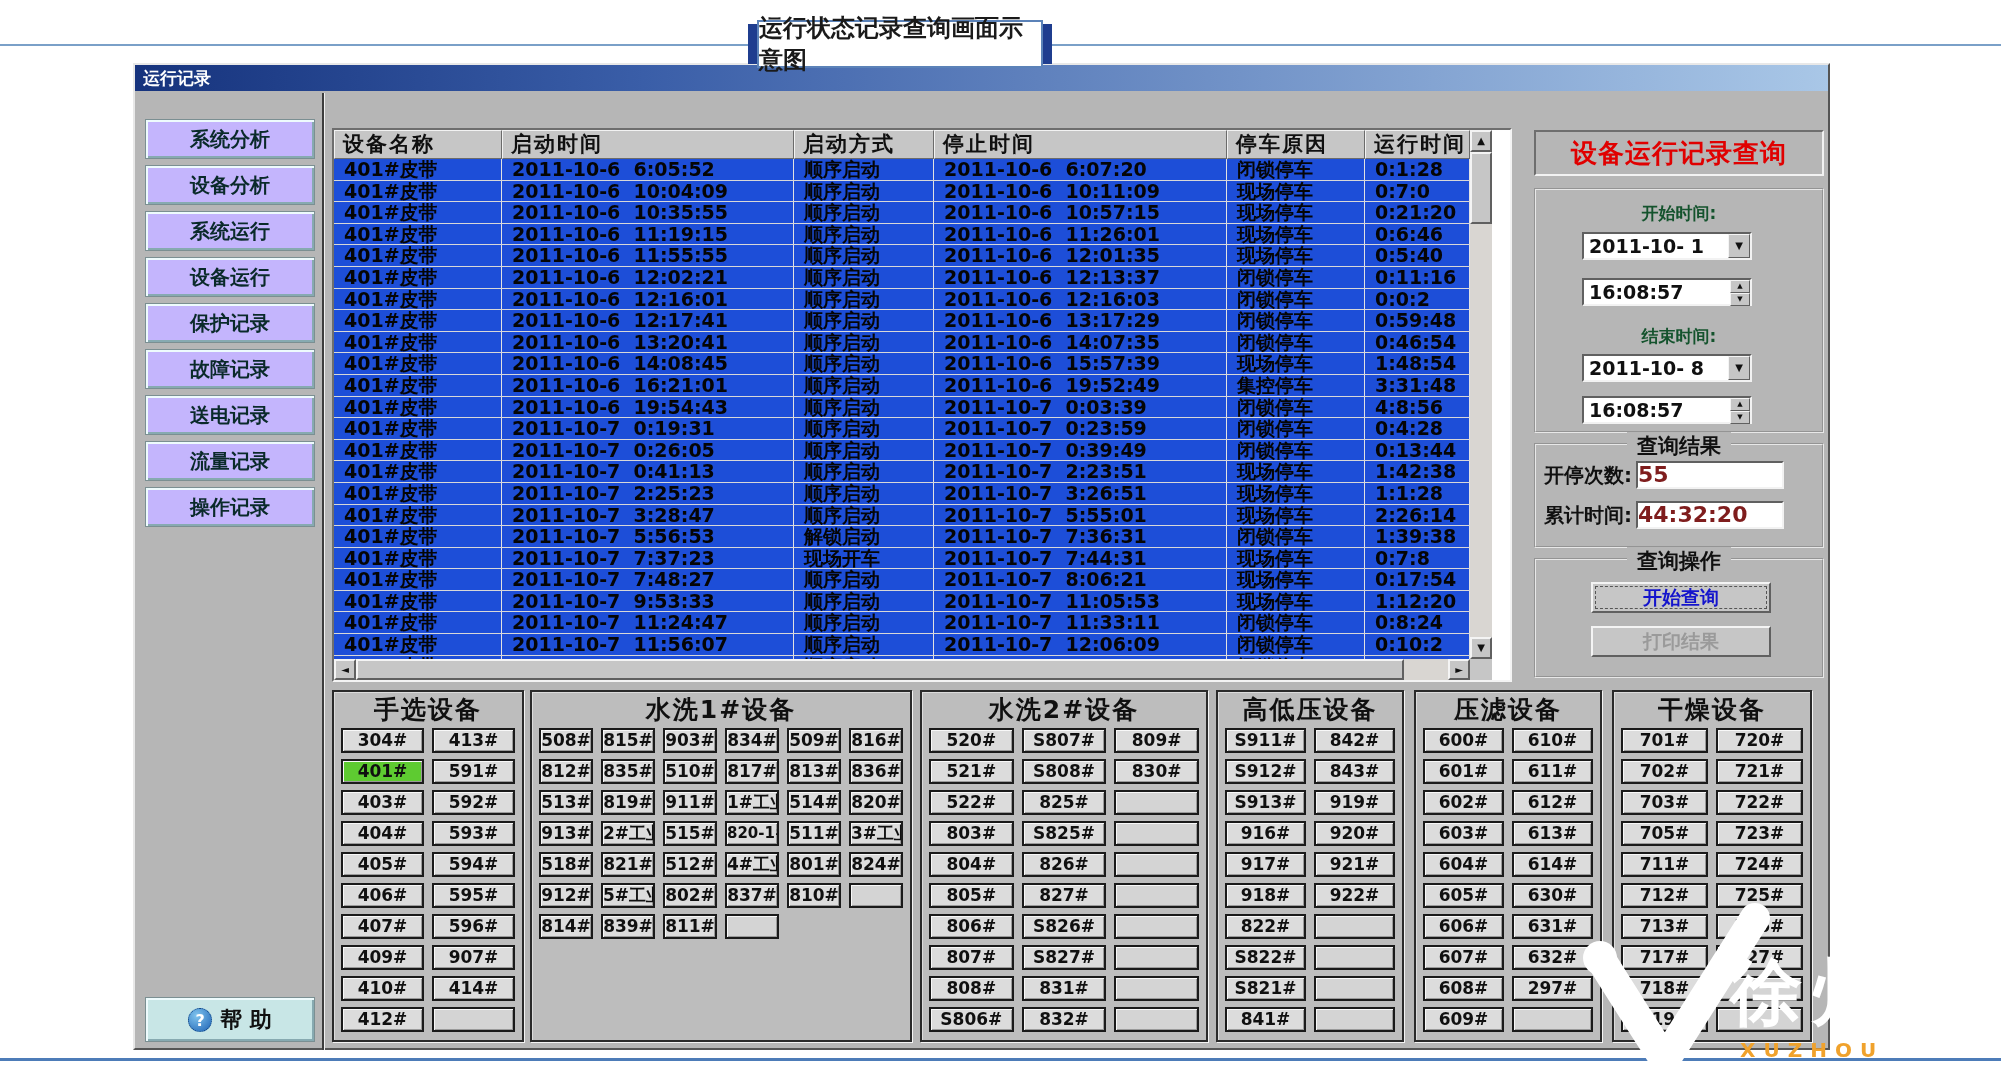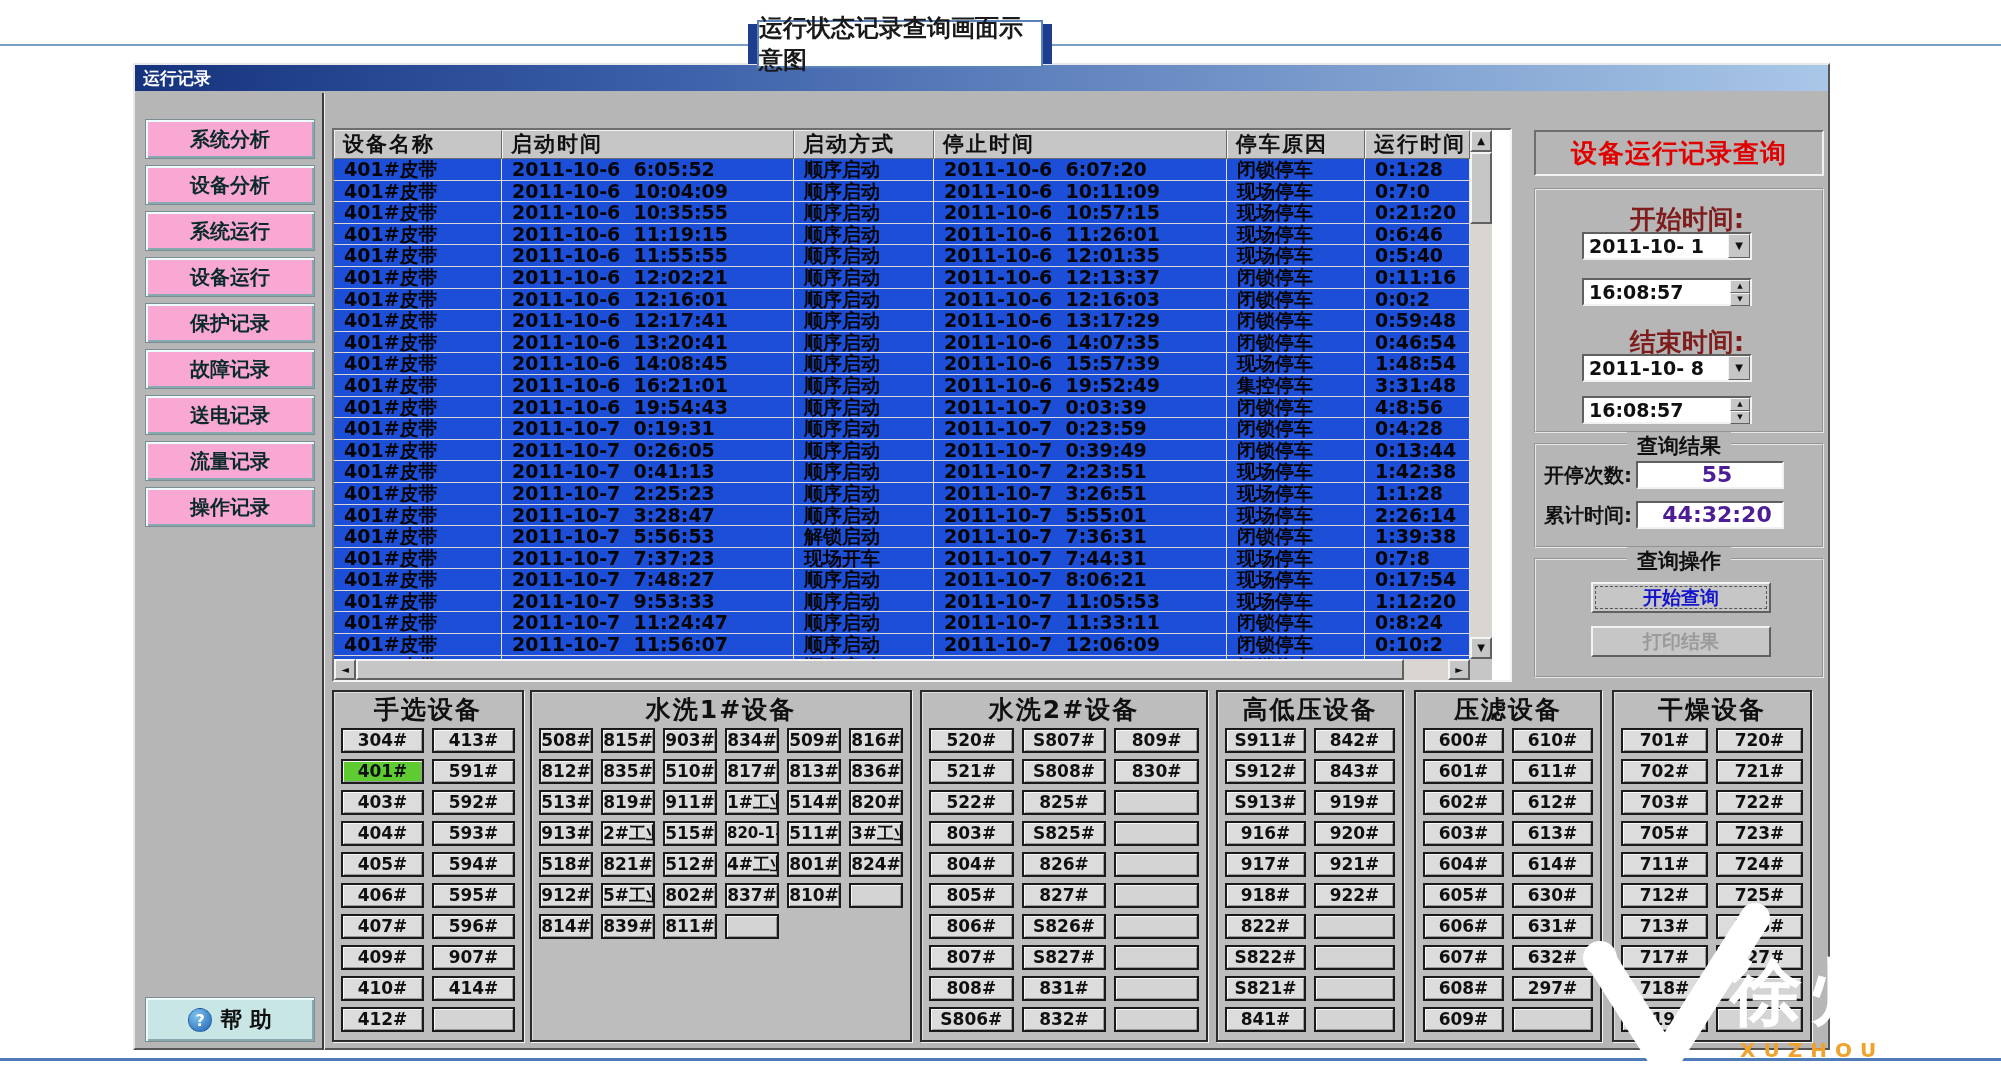--- a/index.html
+++ b/index.html
@@ -17,21 +17,21 @@
 
   
   .window { position:absolute; left:133px; top:63px; width:1697px; height:987px;
     background:#b6b6b6; border:2px solid; border-color:#e8e8e8 #555 #555 #e8e8e8; }
   .titlebar { position:absolute; left:0; top:0; width:100%; height:26px;
     background:linear-gradient(90deg,#16337d 0%,#3a5ea8 30%,#a9c7e7 100%);
     color:#fff; font-size:17px; font-weight:bold; line-height:26px; padding-left:8px; }
 
   
   .sidebar-btn { position:absolute; left:10px; width:170px; height:40px;
-    background:#f9a8d4; border:1px solid #7b8f92;
+    background:#c4b5fd; border:1px solid #7b8f92;
     box-shadow:inset 2px 2px 0 #eefbfd, inset -2px -2px 0 #87aab1;
     font-size:20px; font-weight:bold; color:#0a2a2a; text-align:center; line-height:38px; cursor:default; }
   .v-divider { position:absolute; left:187px; top:28px; width:3px; height:957px;
     background:#3c3c3c; border-right:1px solid #f0f0f0; }
 
   .help-btn { position:absolute; left:10px; top:932px; width:170px; height:45px;
     background:#c8e6e6; border:1px solid #7b8f92;
     box-shadow:inset 2px 2px 0 #eefbfd, inset -2px -2px 0 #87aab1;
     display:flex; align-items:center; justify-content:center; gap:8px;
     font-size:22px; font-weight:bold; color:#111; }
@@ -75,34 +75,34 @@
   .right-panel { position:absolute; left:1399px; top:65px; width:290px; height:610px; }
   .rp-title { position:absolute; left:0; top:0; width:290px; height:46px;
     border:2px solid; border-color:#6e6e6e #f2f2f2 #f2f2f2 #6e6e6e;
     font-size:26px; font-weight:bold; color:#e00000; text-align:center; line-height:42px; letter-spacing:1px; }
   .group { position:absolute; left:0; width:290px; border:2px groove #e8e8e8; }
   .g-time { top:58px; height:245px; }
   .g-result { top:313px; height:105px; }
   .g-action { top:428px; height:120px; }
   .group-title { position:absolute; top:-13px; left:50%; transform:translateX(-50%);
     background:#b6b6b6; padding:0 10px; font-size:21px; font-weight:bold; color:#101010; white-space:nowrap; }
-  .time-label { position:absolute; left:8px; width:100%; text-align:center; font-size:26px; font-weight:bold; color:#7f1d1d; }
+  .time-label { position:absolute; left:0; width:100%; text-align:center; font-size:17px; font-weight:bold; color:#14532d; }
   .combo { position:absolute; left:46px; width:170px; height:28px; background:#fff;
     border:2px solid; border-color:#606060 #f2f2f2 #f2f2f2 #606060; display:flex; }
   .combo-val { flex:1; font-size:19px; font-weight:bold; color:#101010; line-height:24px; padding-left:5px; white-space:pre; }
   .combo-btn { width:22px; background:#c6c6c6; border:1px solid; border-color:#f4f4f4 #606060 #606060 #f4f4f4;
     font-size:10px; text-align:center; line-height:22px; color:#111; }
   .spinner { width:20px; display:flex; flex-direction:column; }
   .spin-b { flex:1; background:#c6c6c6; border:1px solid; border-color:#f4f4f4 #606060 #606060 #f4f4f4;
     font-size:7px; text-align:center; line-height:11px; color:#111; }
   .res-row { position:absolute; left:8px; display:flex; align-items:center; }
   .res-label { font-size:20px; font-weight:bold; color:#101010; white-space:nowrap; }
   .res-input { width:148px; height:28px; margin-left:4px; background:#fff;
     border:2px solid; border-color:#606060 #f2f2f2 #f2f2f2 #606060;
-    font-size:22px; font-weight:bold; color:#4c1d95; line-height:24px; padding-left:14px;text-align:center; }
+    font-size:22px; font-weight:bold; color:#7f1d1d; line-height:24px; padding-left:0; }
   .act-btn { position:absolute; left:55px; width:180px; height:31px; background:#c6c6c6;
     border:2px solid; border-color:#f4f4f4 #606060 #606060 #f4f4f4;
     font-size:19px; font-weight:bold; text-align:center; line-height:27px; }
   .act-btn.primary { color:#1414cc; outline:1px dashed #555; outline-offset:-5px; }
   .act-btn.disabled { color:#9a9a9a; }
 
   
   .dev-panel { position:absolute; top:625px; height:352px; background:#bdbdbd;
     border:2px solid #2a2a2a; box-shadow:1px 1px 0 #f4f4f4, inset 1px 1px 0 #dcdcdc; }
   .dev-title { height:34px; font-size:25px; font-weight:bold; color:#101010; text-align:center; line-height:36px; letter-spacing:2px; }

